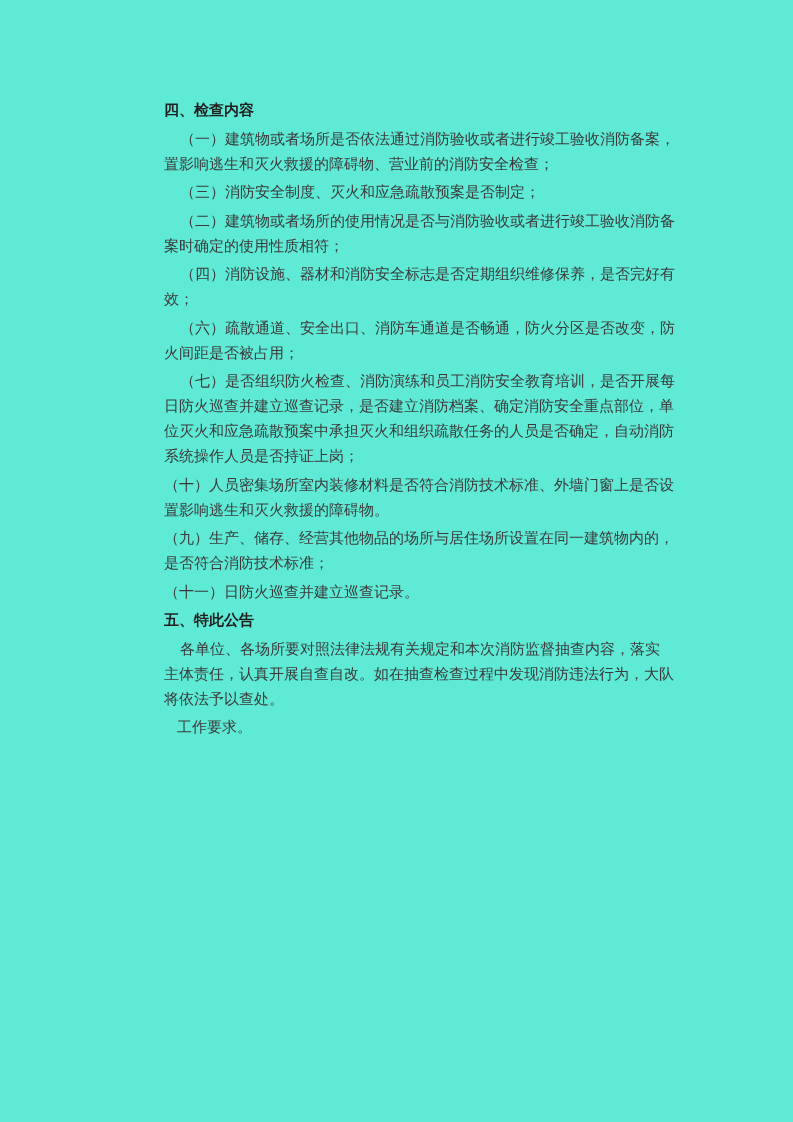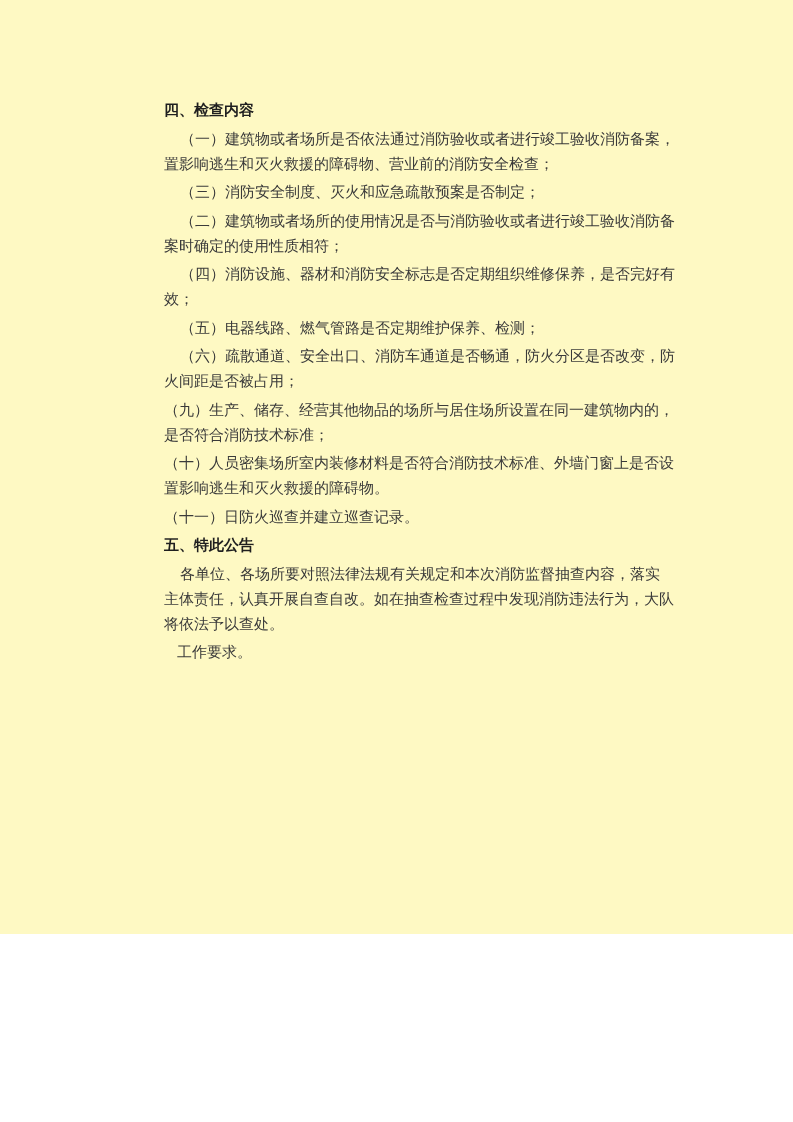--- a/index.html
+++ b/index.html
@@ -3,22 +3,22 @@
 <meta charset="utf-8">
 <style>
   html, body {
     margin: 0;
     padding: 0;
     background: #ffffff;
   }
   .page {
     position: relative;
     width: 793px;
-    height: 934px;
-    background: #fef9c3;
+    height: 1122px;
+    background: #5eead4;
     overflow: hidden;
     font-family: "Liberation Sans", sans-serif;
   }
   .doc {
     position: absolute;
     left: 164px;
     top: 97px;
     width: 560px;
     color: #3a3a3a;
     font-size: 15px;
@@ -46,27 +46,30 @@
 <div class="page">
   <div class="doc">
     <p class="h">四、检查内容</p>
     <p class="ind">（一）建筑物或者场所是否依法通过消防验收或者进行竣工验收消防备案，
 置影响逃生和灭火救援的障碍物、营业前的消防安全检查；</p>
     <p class="ind">（三）消防安全制度、灭火和应急疏散预案是否制定；</p>
     <p class="ind">（二）建筑物或者场所的使用情况是否与消防验收或者进行竣工验收消防备
 案时确定的使用性质相符；</p>
     <p class="ind">（四）消防设施、器材和消防安全标志是否定期组织维修保养，是否完好有
 效；</p>
-    <p class="ind">（五）电器线路、燃气管路是否定期维护保养、检测；</p>
     <p class="ind">（六）疏散通道、安全出口、消防车通道是否畅通，防火分区是否改变，防
 火间距是否被占用；</p>
+    <p class="ind">（七）是否组织防火检查、消防演练和员工消防安全教育培训，是否开展每
+日防火巡查并建立巡查记录，是否建立消防档案、确定消防安全重点部位，单
+位灭火和应急疏散预案中承担灭火和组织疏散任务的人员是否确定，自动消防
+系统操作人员是否持证上岗；</p>
+    <p>（十）人员密集场所室内装修材料是否符合消防技术标准、外墙门窗上是否设
+置影响逃生和灭火救援的障碍物。</p>
     <p>（九）生产、储存、经营其他物品的场所与居住场所设置在同一建筑物内的，
 是否符合消防技术标准；</p>
-    <p>（十）人员密集场所室内装修材料是否符合消防技术标准、外墙门窗上是否设
-置影响逃生和灭火救援的障碍物。</p>
     <p>（十一）日防火巡查并建立巡查记录。</p>
     <p class="h">五、特此公告</p>
     <p class="ind">各单位、各场所要对照法律法规有关规定和本次消防监督抽查内容，落实
 主体责任，认真开展自查自改。如在抽查检查过程中发现消防违法行为，大队
 将依法予以查处。</p>
     <p class="ind-sm">工作要求。</p>
   </div>
 </div>
 
 </body></html>

